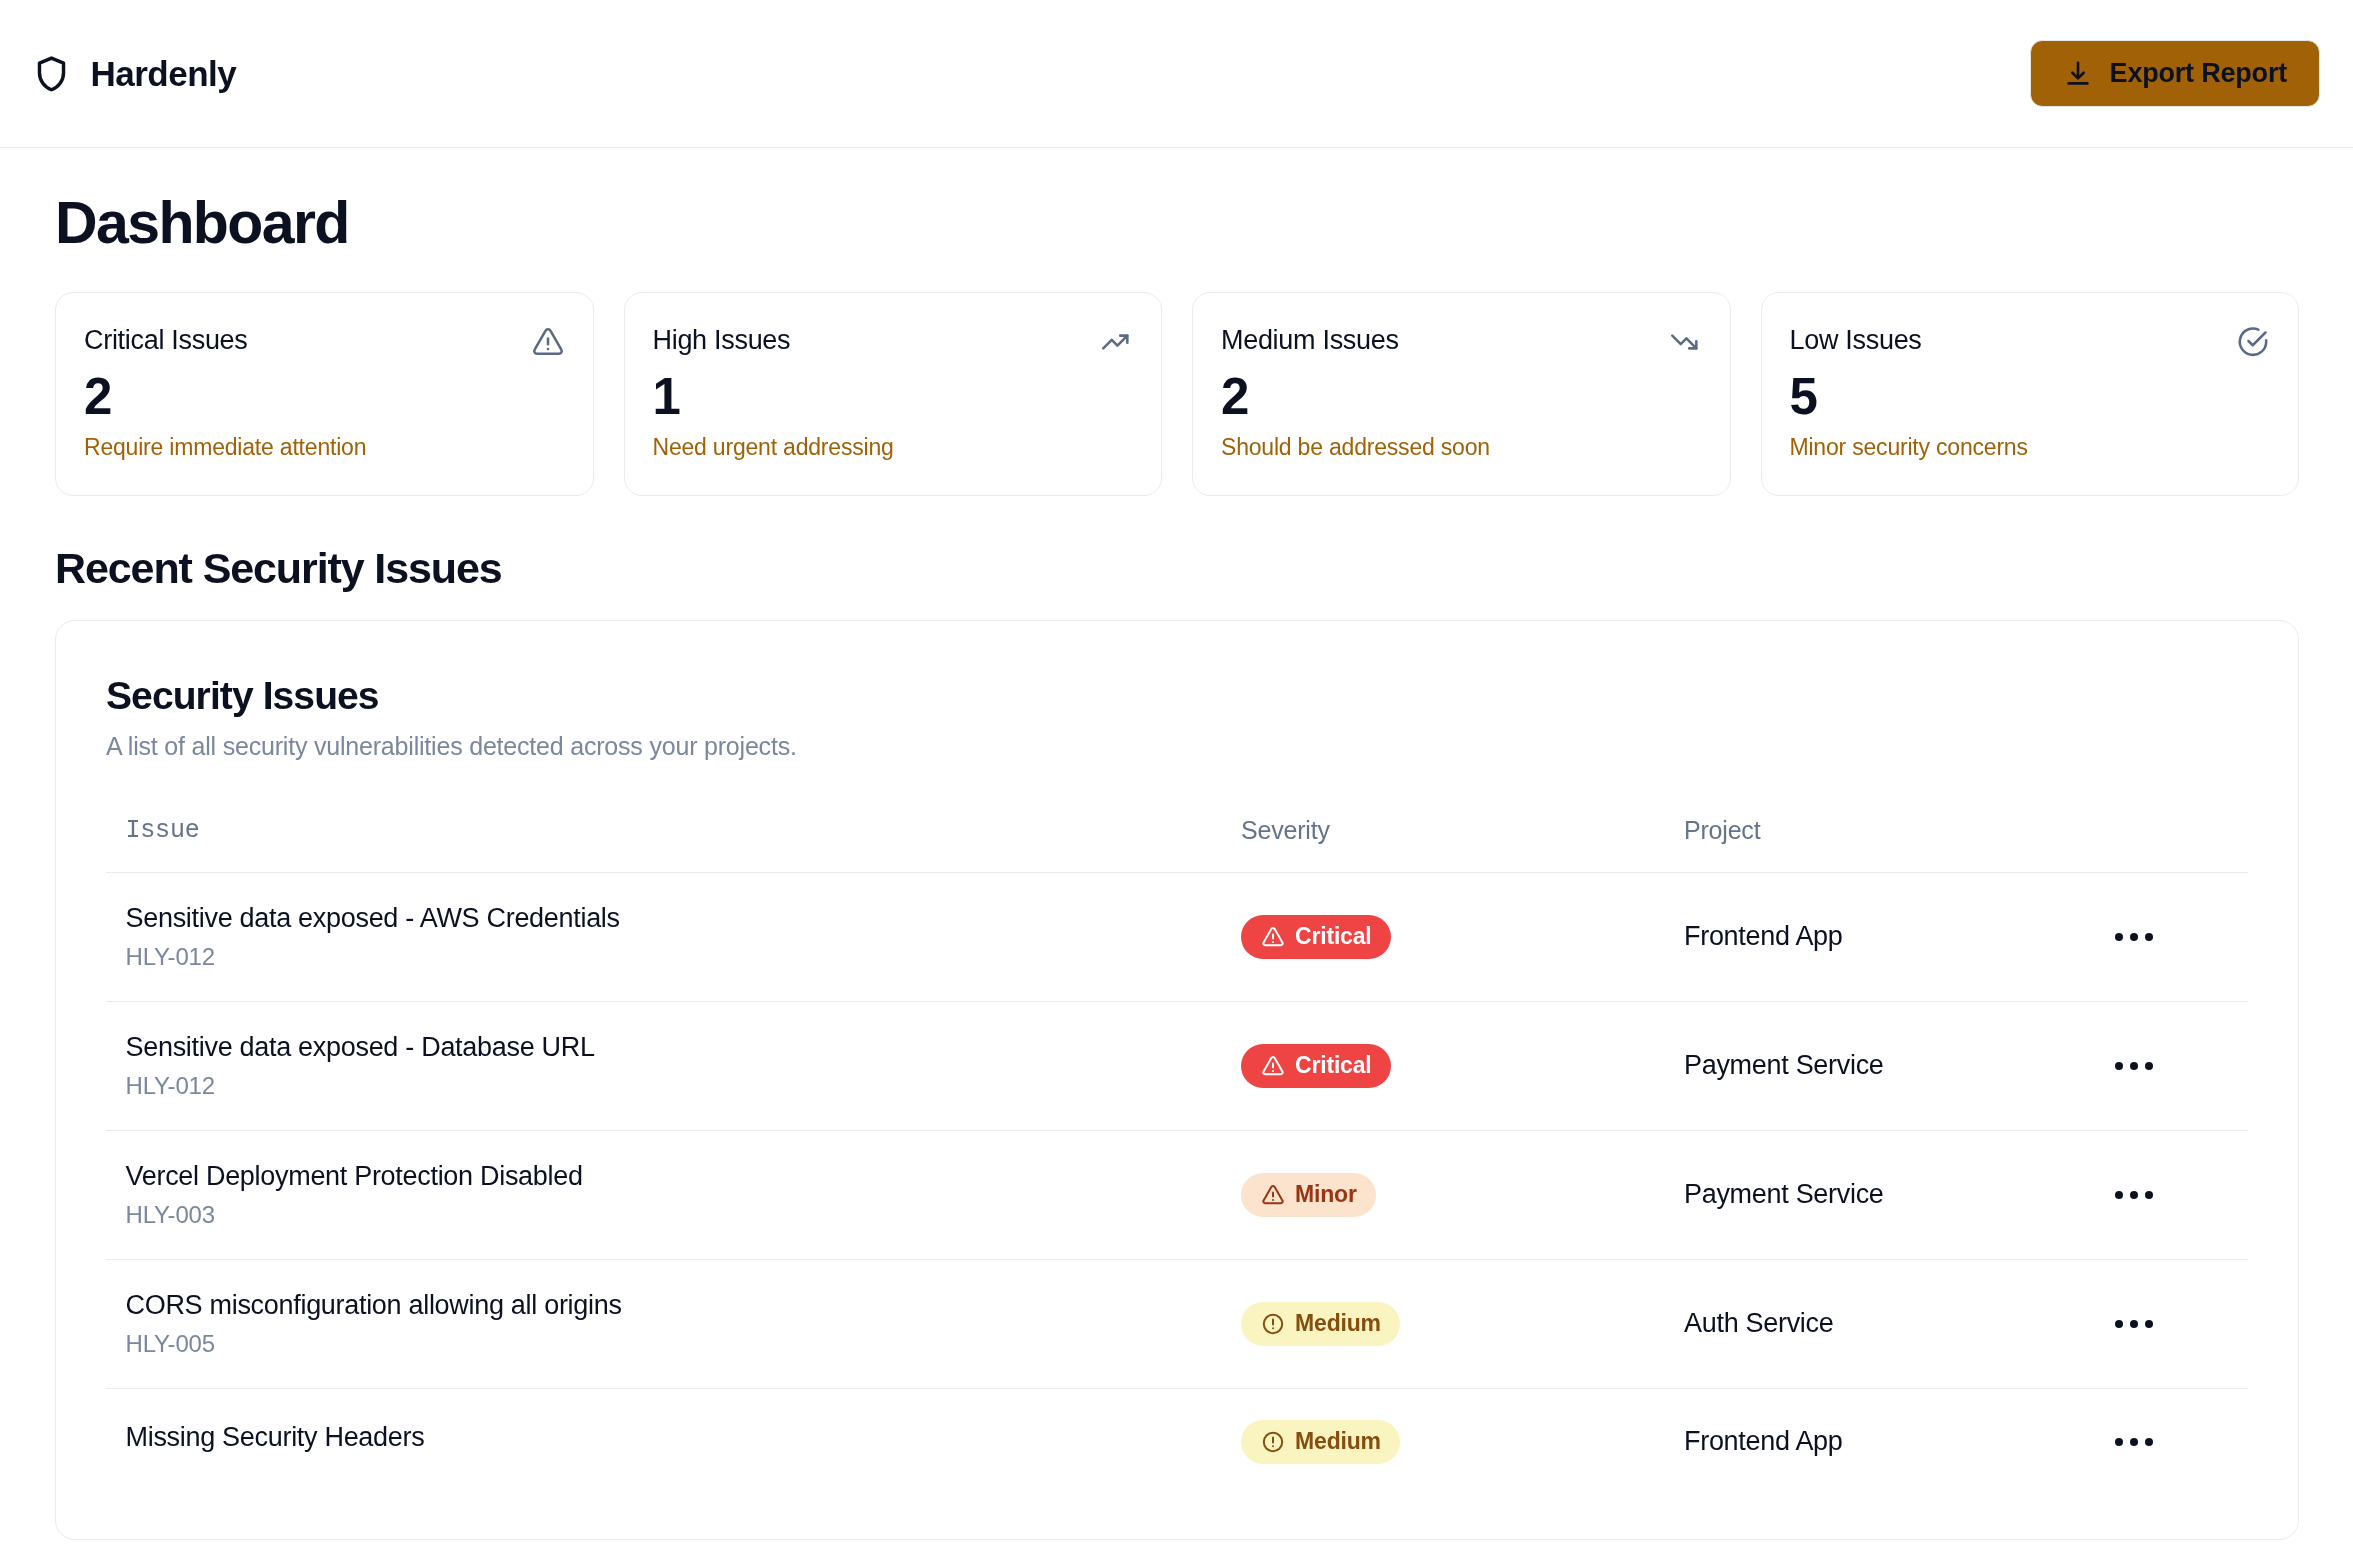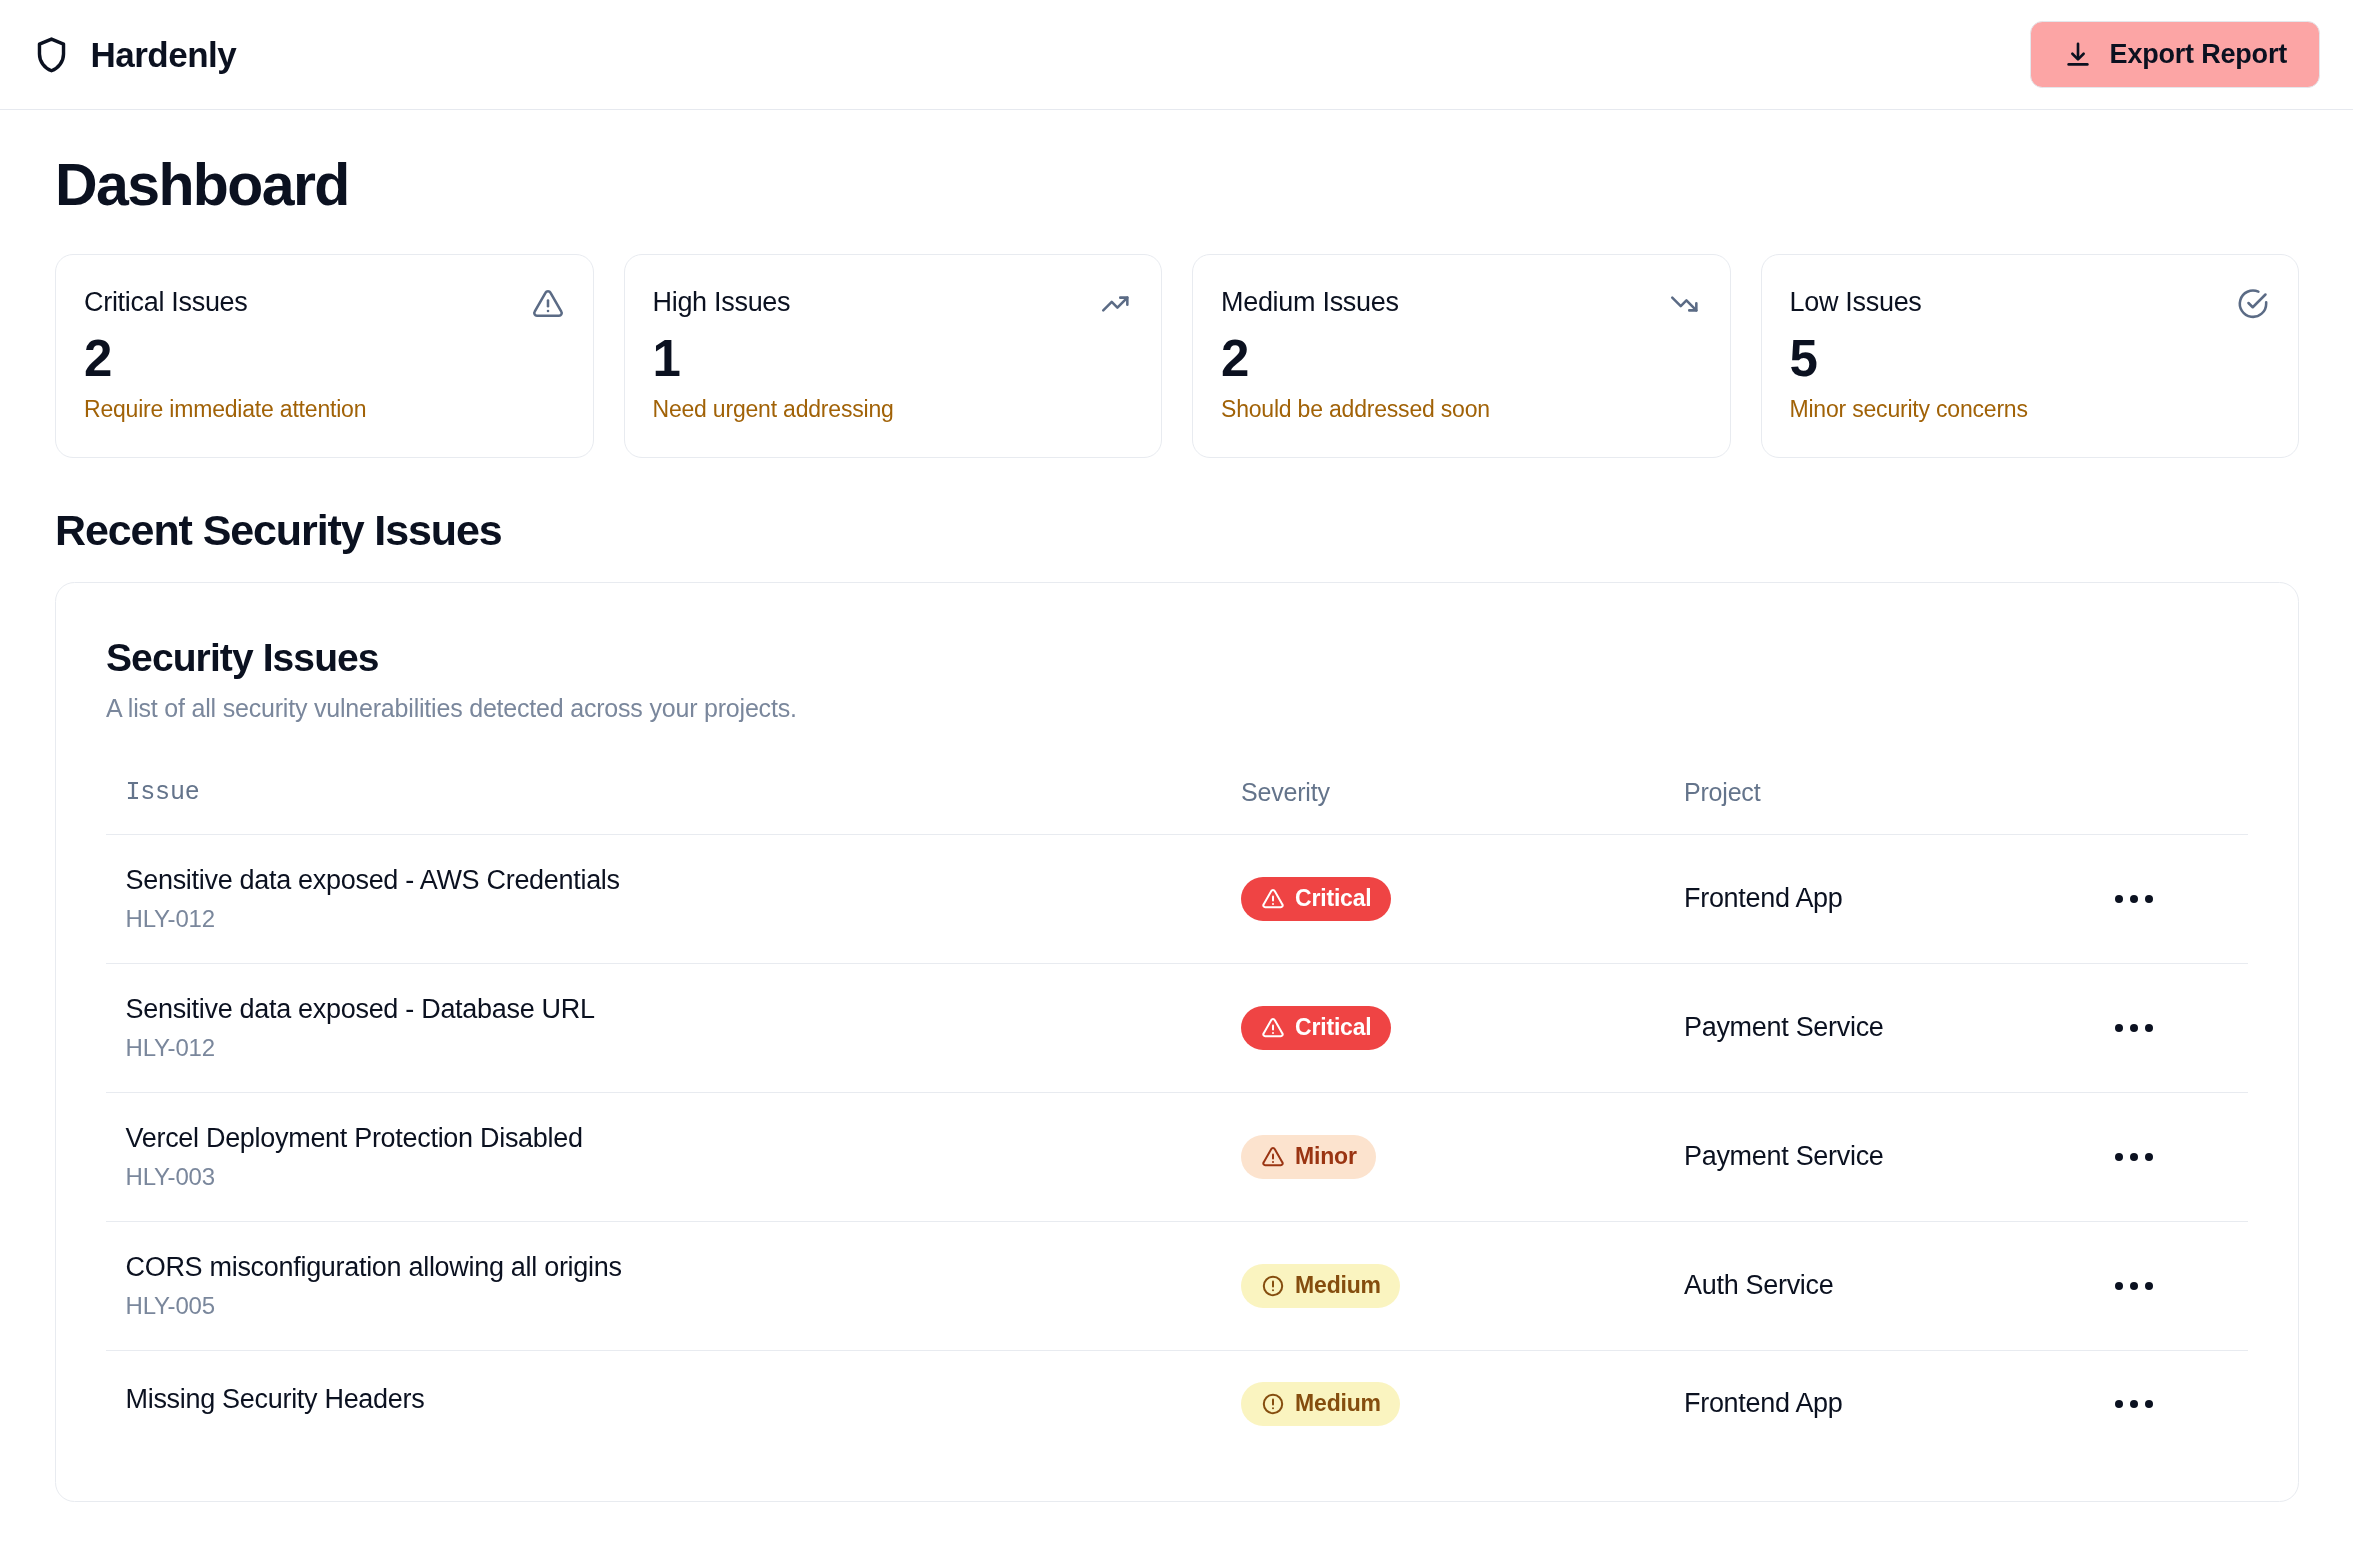--- a/index.html
+++ b/index.html
@@ -7,21 +7,21 @@
     width: 2354px;
     height: 1566px;
     background: #ffffff;
     font-family: "Liberation Sans", sans-serif;
     -webkit-font-smoothing: antialiased;
     overflow: hidden;
   }
 
   
   .topbar {
-    height: 110px;
+    height: 148px;
     border-bottom: 1.8px solid #E6E9EF;
     display: flex;
     align-items: center;
     justify-content: space-between;
     padding: 0 34px 0 32px;
     background: #fff;
     gap: 34px;
   }
   .brand { display: flex; align-items: center; gap: 19.5px; }
   .brand-icon { width: 39px; height: 39px; display: block; color: #0B1120; }
@@ -40,21 +40,21 @@
     border-radius: 12.4px;
     font-size: 27px;
     font-weight: bold;
     letter-spacing: -0.2px;
     cursor: pointer;
     white-space: nowrap;
   }
   .btn-outline {
     height: 67px;
     padding: 0 32px;
-    background: #fca5a5;
+    background: #a16207;
     border: 1.8px solid #E4E7EC;
     color: #0B1120;
   }
   .btn-primary {
     height: 67px;
     padding: 0 34px;
     background: #1271F2;
     border: 1.8px solid #1271F2;
     color: #ffffff;
   }

